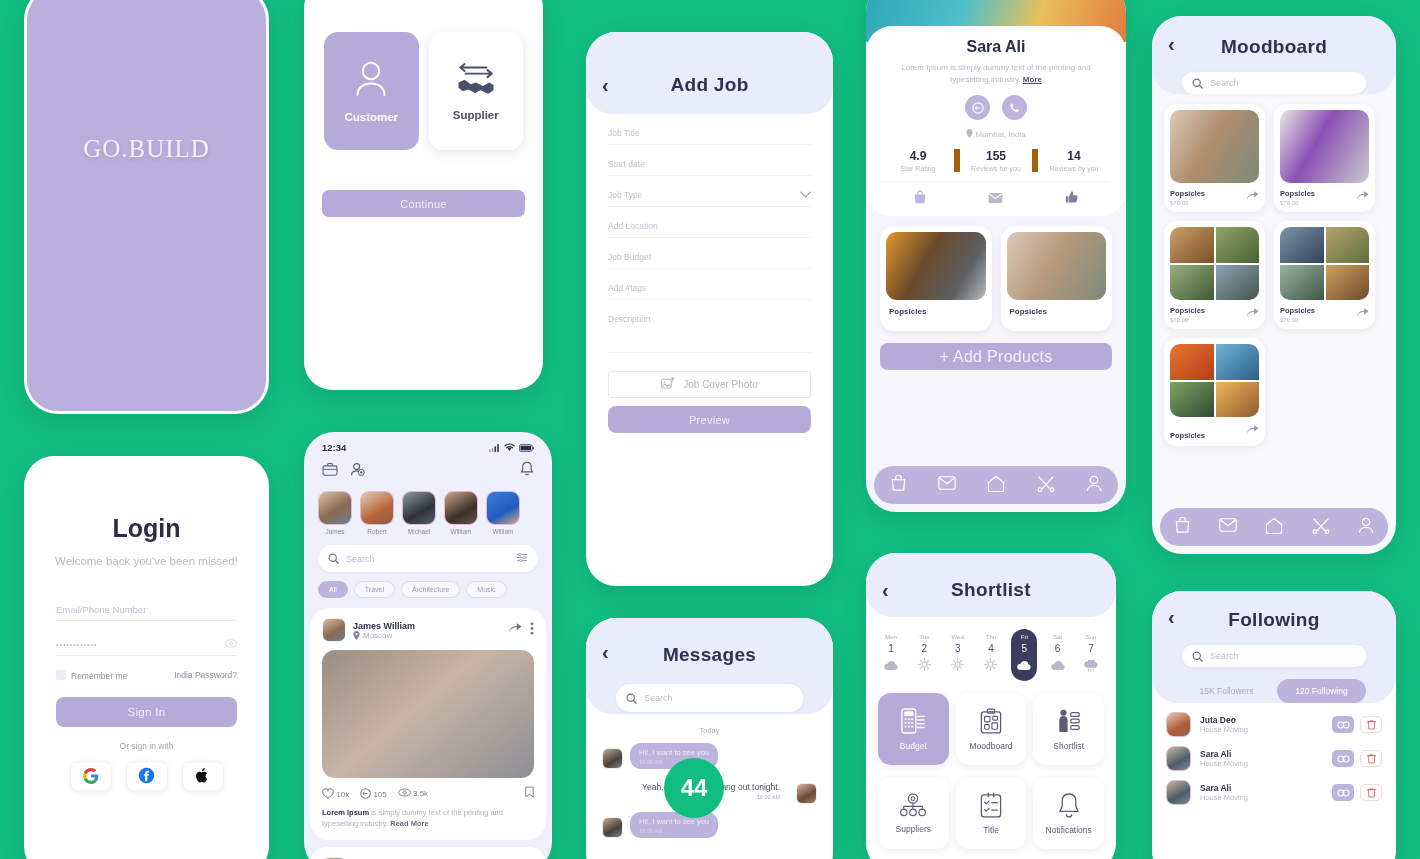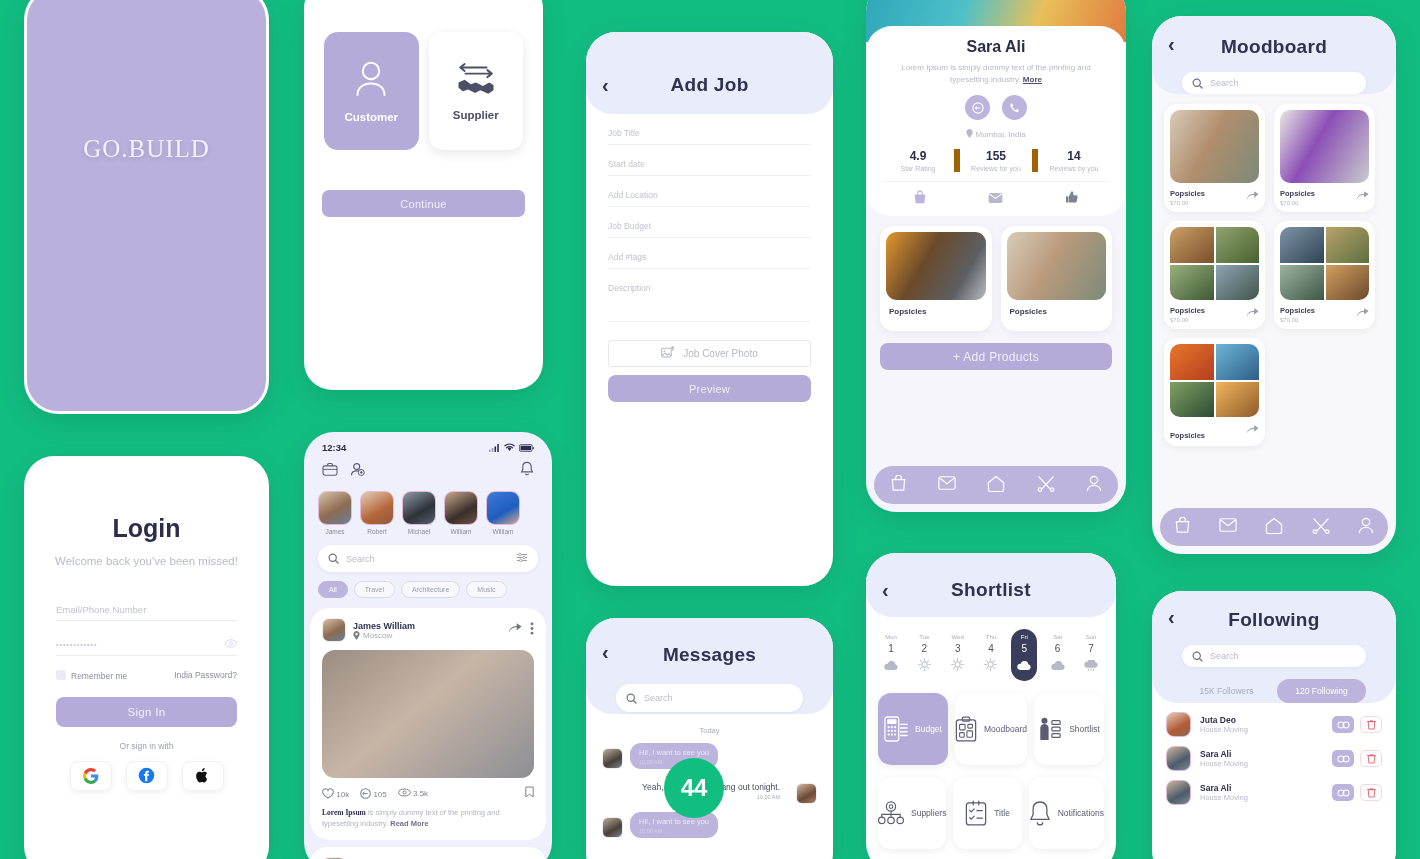--- a/index.html
+++ b/index.html
@@ -93,21 +93,21 @@
   .post { background: #fff; border-radius: 20px; margin: 10px 6px 0; padding: 10px 12px; }
   .posthead { display: flex; align-items: center; gap: 7px; }
   .posthead .pav { width: 24px; height: 24px; border-radius: 7px; overflow: hidden; border: 1px solid #eee; }
   .pname { font-size: 9px; font-weight: 700; color: #2e3150; }
   .ploc { font-size: 8px; color: #a7aab9; display: flex; align-items: center; gap: 3px; }
   .postimg { height: 128px; border-radius: 13px; margin-top: 8px;
              background: linear-gradient(140deg,#9b8d83,#c7b5a6 45%,#8d8f95); }
   .statrow { display: flex; align-items: center; gap: 11px; margin-top: 8px; font-size: 8px; color: #7e8192; }
   .statrow .bk { margin-left: auto; }
   .pcap { font-size: 7.5px; color: #b1b4c3; margin-top: 7px; line-height: 1.5; }
-  .pcap b { color: #2e3150; font-family: Liberation Serif, serif; }
+  .pcap b { color: #2e3150; }
   .pcap i { color: #6f7285; font-style: normal; font-weight: 700; }
 
   
   #addjob { left: 586px; top: 32px; width: 247px; height: 554px; border-radius: 30px; }
   #addjob .hdr { height: 82px; padding-top: 24px; }
   .jfield { margin: 0 22px; border-bottom: 1px solid #f0f0f5; padding: 14px 0 6px; font-size: 8.5px; color: #c0c2d0; display: flex; align-items: center; }
   .jfield.tall { padding-bottom: 28px; align-items: flex-start; }
   .outbtn { margin: 18px 22px 0; height: 27px; border: 1px solid #e6e6ee; border-radius: 3px;
             display: flex; align-items: center; justify-content: center; gap: 8px; font-size: 10px; color: #b5b7c4; cursor: pointer; }
   #addjob .btn-primary { margin: 8px 22px 0; height: 27px; font-size: 11px; }
@@ -146,37 +146,37 @@
   .stats { display: flex; margin-top: 10px; }
   .stat { flex: 1; text-align: center; border-right: 6px solid #a16207; }
   .stat:last-child { border-right: none; }
   .stat .v { font-size: 12px; font-weight: 700; color: #2b2e4a; }
   .stat .l { font-size: 7px; color: #b6b9c8; margin-top: 2px; }
   .tabico { display: flex; justify-content: space-around; border-top: 1px solid #f1f1f6; margin-top: 9px; padding: 8px 0; }
   .prods { display: flex; gap: 9px; padding: 10px 14px 0; }
   .pcard { flex: 1; background: #fff; border-radius: 14px; padding: 6px; box-shadow: 0 2px 8px rgba(0,0,0,.06); }
   .pimg { height: 68px; border-radius: 11px; }
   .pttl { font-size: 8px; font-weight: 700; color: #3b3e55; margin: 7px 0 9px 3px; }
-  #profile .btn-primary { margin: 12px 14px 0; height: 27px; font-size: 12px; gap: 5px; }
+  #profile .btn-primary { margin: 12px 14px 0; height: 27px; font-size: 16px; gap: 5px; }
   .navbar { position: absolute; left: 8px; right: 8px; bottom: 8px; height: 38px; background: #bcb4dd;
             border-radius: 19px; display: flex; align-items: center; justify-content: space-around; }
 
   
   #dash { left: 866px; top: 553px; width: 250px; height: 320px; border-radius: 30px; }
   #dash .hdr { height: 64px; padding-top: 10px; }
   .days { display: flex; justify-content: space-between; padding: 12px 12px 0; }
   .day { width: 26px; text-align: center; border-radius: 13px; padding: 5px 0 6px; }
   .day.on { background: #3b3d5c; }
   .day .d { font-size: 6px; color: #a9acbb; }
   .day .n { font-size: 10px; color: #4c4f68; margin-top: 3px; }
   .day.on .d, .day.on .n { color: #fff; }
   .day .w { margin-top: 3px; }
   .grid3 { display: flex; gap: 7px; padding: 12px 12px 0; }
   .tile { flex: 1; background: #fff; border-radius: 13px; box-shadow: 0 2px 9px rgba(0,0,0,.07);
-          height: 72px; display: flex; align-items: center; justify-content: center; gap: 7px; cursor: pointer; }
+          height: 72px; display: flex; flex-direction: column; align-items: center; justify-content: center; gap: 7px; cursor: pointer; }
   .tile.sel { background: #b4abd9; }
   .tile .tl { font-size: 8.5px; color: #5a5d74; }
   .tile.sel .tl { color: #fff; }
 
   
   #mood { left: 1152px; top: 16px; width: 244px; height: 538px; border-radius: 30px; background: #f7f7fc; }
   #mood .hdr { height: 78px; padding-top: 18px; flex-direction: column; align-items: stretch; }
   #mood .hdr .ttl { top: 20px; }
   #mood .searchbar { margin-top: 38px; }
   .mgrid { display: flex; flex-wrap: wrap; gap: 9px; padding: 10px 12px 0; }
@@ -430,20 +430,28 @@
     </div>
   </div>
 
   <div class="phone" id="addjob">
     <div class="hdr">
       <span class="back">‹</span>
       <span class="ttl">Add Job</span>
     </div>
     <div class="jfield">Job Title</div>
     <div class="jfield">Start date</div>
+    <div class="jfield">
+      <span>Job Type</span>
+      <span style="margin-left:auto">
+        <svg width="11" height="7" viewBox="0 0 14 8">
+            <path d="M1 1l6 6 6-6" fill="none" stroke="#9a9dae" stroke-width="1.5" stroke-linecap="round"></path>
+          </svg>
+      </span>
+    </div>
     <div class="jfield">Add Location</div>
     <div class="jfield">Job Budget</div>
     <div class="jfield">Add #tags</div>
     <div class="jfield tall">Description</div>
     <div class="outbtn">
       <span>
         <svg width="14" height="13" viewBox="0 0 16 15">
             <rect x="0.7" y="2.7" width="11" height="10" rx="1.7" fill="none" stroke="#b5b7c4" stroke-width="1.2"></rect>
             <circle cx="3.8" cy="5.8" r="1" fill="#b5b7c4"></circle>
             <path d="M1.4 11.2l3.2-3.2 2.6 2.6 1.8-1.6 2.7 2.2" fill="none" stroke="#b5b7c4" stroke-width="1.2"></path>

